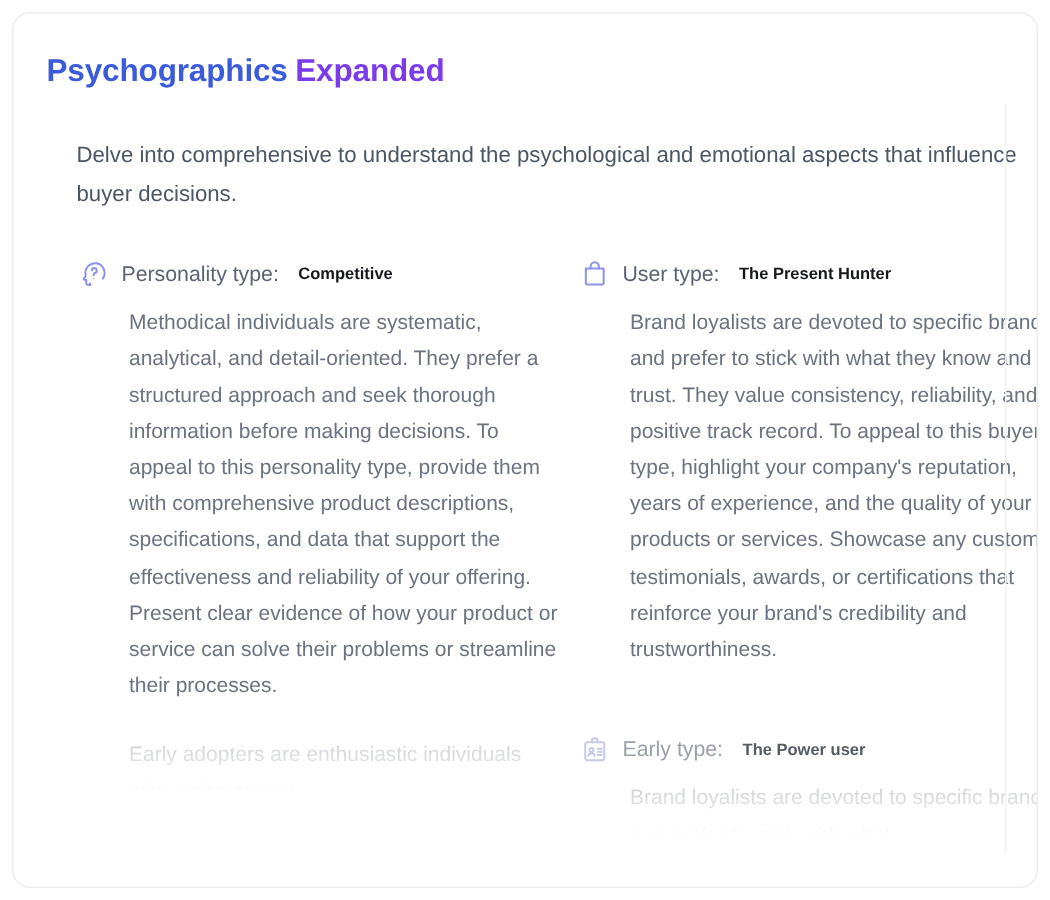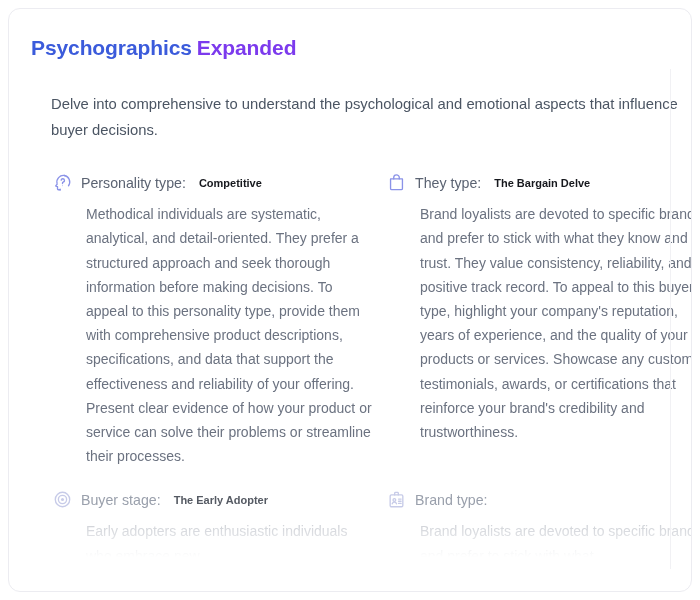--- a/index.html
+++ b/index.html
@@ -159,53 +159,43 @@
       </div>
 
       <div class="section right">
         <div class="sec-head">
           <span class="sec-icon">
             <svg viewBox="0 0 24 24" fill="none" stroke="currentColor" stroke-width="1.7" stroke-linecap="round" stroke-linejoin="round">
               <path d="M4.5 7.5h15v12a1.5 1.5 0 0 1-1.5 1.5H6a1.5 1.5 0 0 1-1.5-1.5z"></path>
               <path d="M8.5 7.5V5.8A3.5 3.5 0 0 1 12 2.3a3.5 3.5 0 0 1 3.5 3.5v1.7"></path>
             </svg>
           </span>
-          <span class="sec-label">They type:</span>
-          <span class="sec-value">The Bargain Delve</span>
+          <span class="sec-label">User type:</span>
+          <span class="sec-value">The Present Hunter</span>
         </div>
         <div class="sec-body">Brand loyalists are devoted to specific brands and prefer to stick with what they know and trust. They value consistency, reliability, and a positive track record. To appeal to this buyer type, highlight your company's reputation, years of experience, and the quality of your products or services. Showcase any customer testimonials, awards, or certifications that reinforce your brand's credibility and trustworthiness.</div>
       </div>
 
       <div class="section left row-faded">
-        <div class="sec-head">
-          <span class="sec-icon">
-            <svg viewBox="0 0 24 24" fill="none" stroke="currentColor" stroke-width="1.7">
-              <circle cx="12" cy="12" r="9.1"></circle>
-              <circle cx="12" cy="12" r="5.2"></circle>
-              <circle cx="12" cy="12" r="1.9" fill="currentColor" stroke="none"></circle>
-            </svg>
-          </span>
-          <span class="sec-label">Buyer stage:</span>
-          <span class="sec-value">The Early Adopter</span>
-        </div>
         <div class="sec-body">Early adopters are enthusiastic individuals who embrace new</div>
       </div>
 
       <div class="section right row-faded">
         <div class="sec-head">
           <span class="sec-icon">
             <svg viewBox="0 0 24 24" fill="none" stroke="currentColor" stroke-width="1.7" stroke-linecap="round" stroke-linejoin="round">
               <rect x="4" y="6.2" width="16" height="15" rx="1.6"></rect>
               <path d="M9.7 6.2V4a1 1 0 0 1 1-1h2.6a1 1 0 0 1 1 1v2.2"></path>
               <circle cx="9.3" cy="12.6" r="1.7"></circle>
               <path d="M6.6 17.4c.4-1.3 1.5-2 2.7-2s2.3.7 2.7 2"></path>
               <path d="M14.6 11.5h3.2M14.6 14.2h3.2M14.6 16.9h3.2"></path>
             </svg>
           </span>
-          <span class="sec-label">Brand type:</span>
+          <span class="sec-label">Early type:</span>
+          <span class="sec-value">The Power user</span>
         </div>
         <div class="sec-body">Brand loyalists are devoted to specific brands and prefer to stick with what</div>
       </div>
 
     </div>
 
     <div class="scroll-track"></div>
   </div>
 </div>
 

